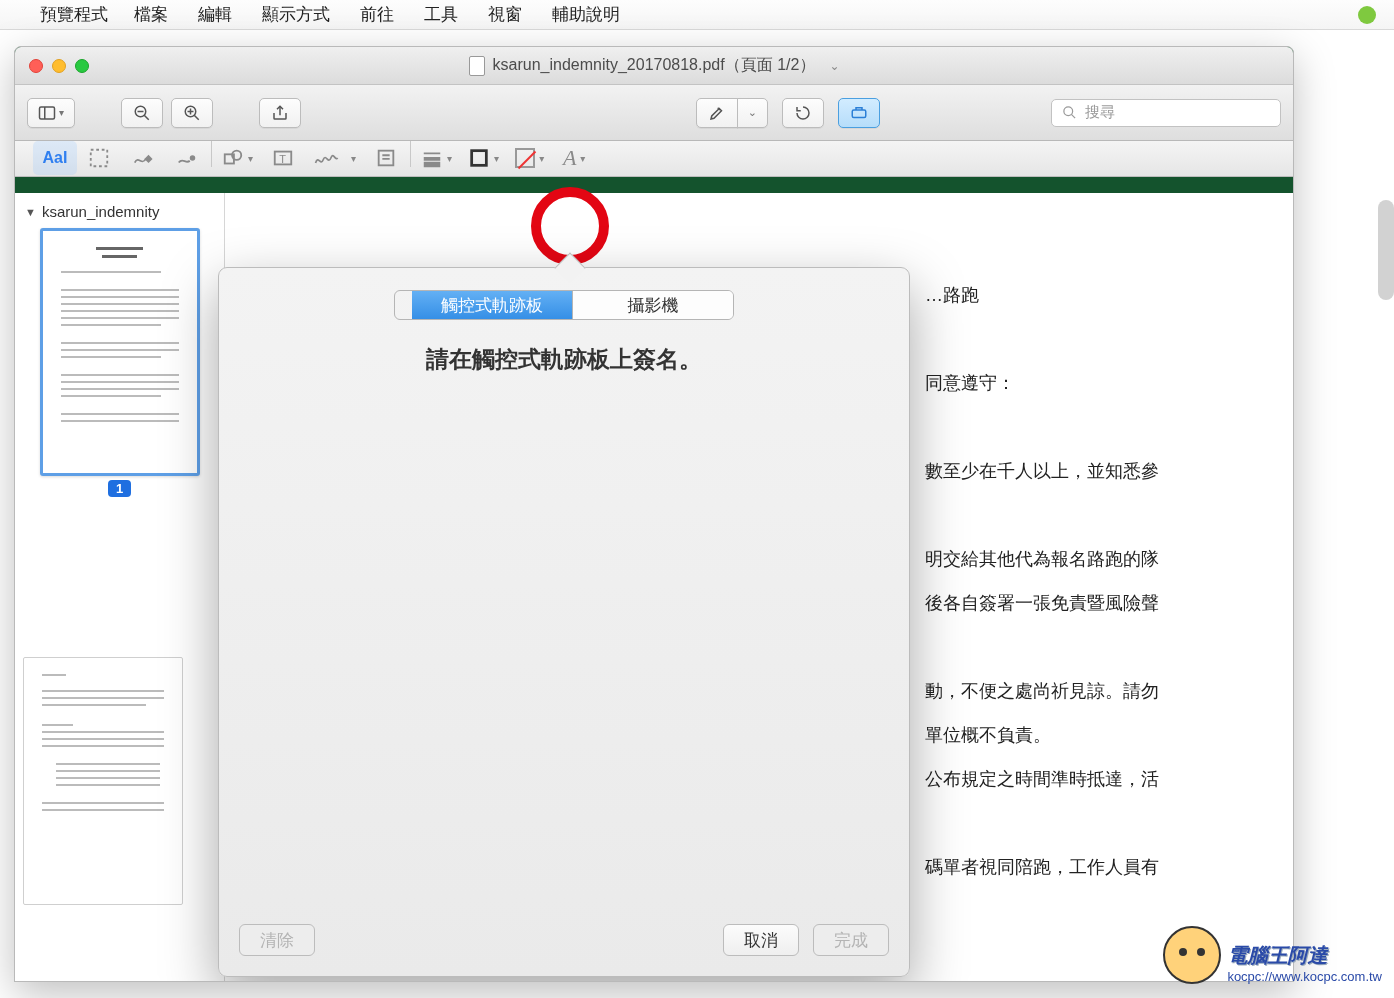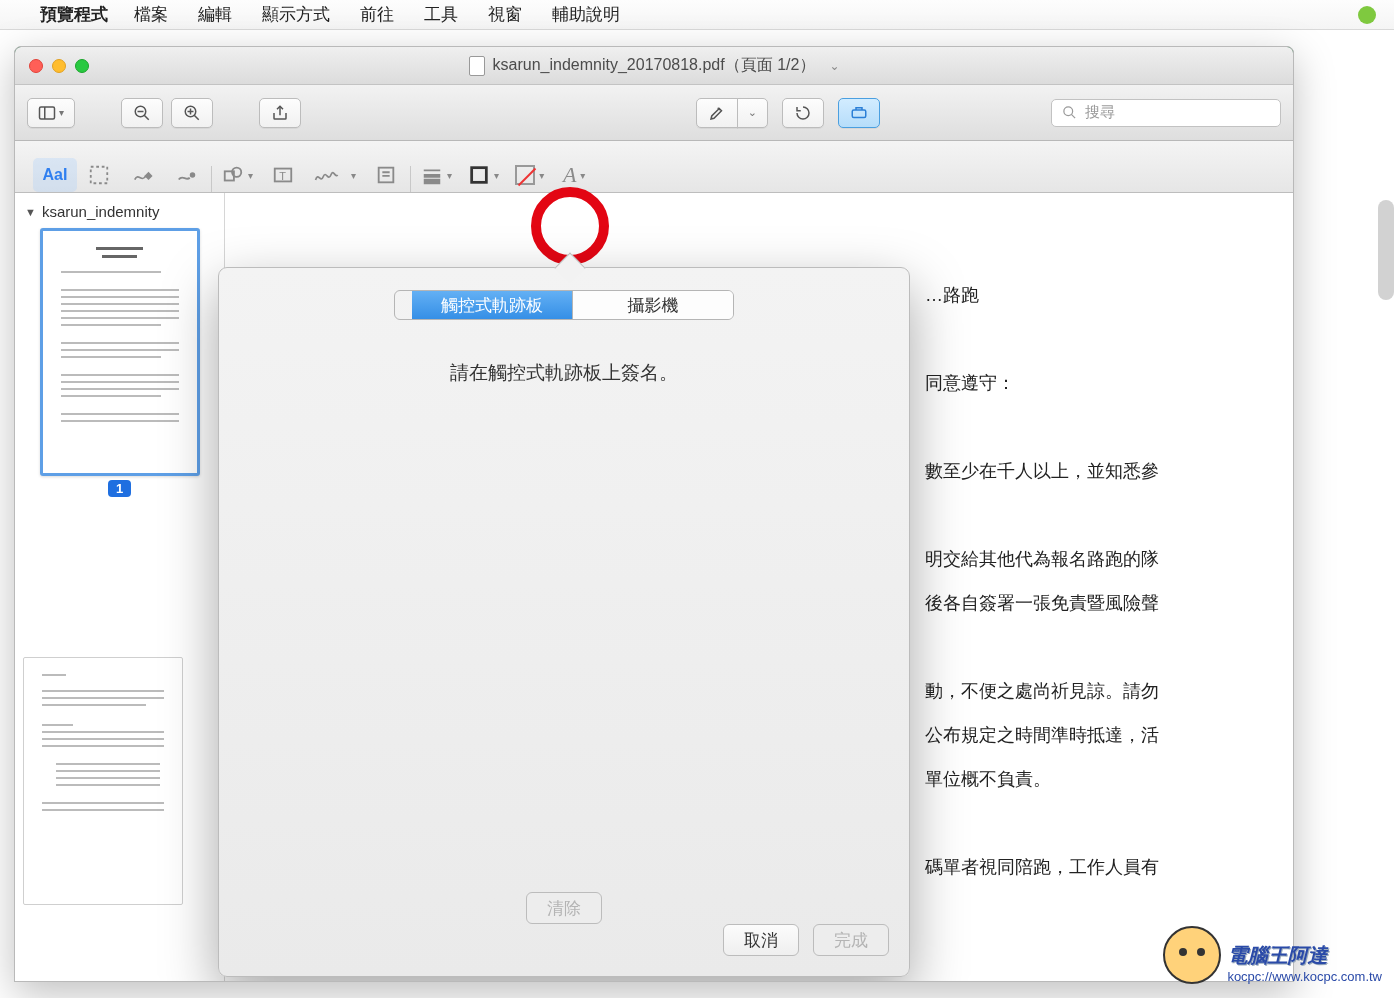--- a/index.html
+++ b/index.html
@@ -1,21 +1,21 @@
 <!DOCTYPE html>
 <html><head>
 <meta charset="utf-8">
 <style>
 * { box-sizing: border-box; margin: 0; padding: 0; font-family: -apple-system, "Helvetica Neue", Arial, sans-serif; }
 body { width: 1394px; height: 998px; background: #fff; overflow: hidden; position: relative; }
 
 
 .menubar { height: 30px; background: linear-gradient(#fdfdfd,#f5f5f5); display: flex; align-items: center; padding: 0 18px; font-size: 17px; color: #222; border-bottom: 1px solid #d9d9d9; }
 .menubar .apple { font-size: 18px; margin-right: 22px; }
-.menubar .app-name { font-weight: 700; margin-right: 26px; }
+.menubar .app-name { font-weight: 400; margin-right: 26px; }
 .menubar .m-item { margin-right: 30px; cursor: default; }
 .menubar .spacer { flex: 1; }
 .menubar .status-dot { width: 18px; height: 18px; border-radius: 50%; background: #7fc93f; }
 
 
 .window { position: absolute; left: 14px; top: 46px; width: 1280px; height: 936px; border: 1px solid #b9b9b9; border-radius: 7px 7px 0 0; background: #14532d; box-shadow: 0 12px 40px rgba(0,0,0,.25); overflow: hidden; }
 .titlebar { height: 38px; background: linear-gradient(#efefef,#dcdcdc); display: flex; align-items: center; border-bottom: 1px solid #c3c3c3; position: relative; }
 .traffic { display: flex; gap: 9px; margin-left: 14px; }
 .tl { width: 14px; height: 14px; border-radius: 50%; }
 .tl.red { background:#ff5f57;border:1px solid #e14239;} .tl.yel{background:#ffbd2e;border:1px solid #e1a123;} .tl.grn{background:#28c940;border:1px solid #1ba52b;}
@@ -26,21 +26,21 @@
 
 .toolbar { height: 56px; background: linear-gradient(#f2f2f2,#dedede); border-bottom:1px solid #b8b8b8; display:flex; align-items:center; padding:0 12px; gap:14px;}
 .tb-btn { height:30px; min-width:42px; padding:0 10px; background:linear-gradient(#fdfdfd,#f1f1f1); border:1px solid #bcbcbc; border-radius:5px; display:inline-flex; align-items:center; justify-content:center; color:#555; font-size:16px; box-shadow:0 1px 0 rgba(0,0,0,.05);}
 .tb-btn.blue-active { background:linear-gradient(#d2ecff,#b6ddfa); border-color:#4a9fe0;}
 .tb-group { display:flex; gap:8px;}
 .tb-sep { width:18px;}
 .toolsvg{width:18px;height:18px;}
 .search-wrap { margin-left:auto; width:230px; height:28px; background:#fff; border:1px solid #c2c2c2; border-radius:5px; display:flex; align-items:center; padding:0 10px; color:#9a9a9a; font-size:15px; gap:8px;}
 
 
-.markup-bar { height: 52px; background:linear-gradient(#f4f4f4,#e6e6e6); border-bottom:1px solid #bdbdbd; display:flex; align-items:flex-end; padding:0 18px;}
+.markup-bar { height: 36px; background:linear-gradient(#f4f4f4,#e6e6e6); border-bottom:1px solid #bdbdbd; display:flex; align-items:flex-start; padding:0 18px;}
 .mk-btn { height:34px; min-width:44px; padding:0 8px; display:inline-flex; align-items:center; justify-content:center; color:#7a7a7a; border-radius:5px;}
 .mk-btn.text-sel { color:#2f7ff0; font-weight:700; background:rgba(150,200,255,.25);}
 .mk-btn .chev-s{font-size:10px;color:#888;margin-left:4px;}
 .mk-btn svg{width:22px;height:22px;}
 .mk-sep { width:1px; height:26px; background:#c8c8c8; margin:0 2px;}
 .color-sw { width:20px;height:20px;border:2px solid #999;position:relative;}
 .color-sw::after{content:"";position:absolute;left:-2px;top:9px;width:24px;height:2px;background:#e33; transform:rotate(-45deg);}
 
 
 .highlight-circle { position:absolute; width:78px; height:78px; border:10px solid #e30613; border-radius:50%; left:516px; top:140px; z-index:40; pointer-events:none;}
@@ -63,22 +63,22 @@
 
 
 .popover { position:absolute; left:203px; top:220px; width:692px; height:710px; background:linear-gradient(#f3f3f3,#eaeaea); border:1px solid #bcbcbc; border-radius:9px; box-shadow:0 20px 55px rgba(0,0,0,.35); z-index:50;}
 .popover .pop-arrow { position:absolute; top:-11px; left:340px; width:22px; height:22px; background:#f2f2f2; border-left:1px solid #bcbcbc; border-top:1px solid #bcbcbc; transform:rotate(45deg);}
 .seg { display:flex; margin:22px auto 0; width:340px; height:30px; border:1px solid #b5b5b5; border-radius:6px; overflow:hidden; font-size:17px;padding-left:17px;}
 .seg .seg-item { flex:1; display:flex; align-items:center; justify-content:center; background:#fdfdfd; color:#333;}
 .seg .seg-item.active { background:linear-gradient(#63b0f4,#358fe6); color:#fff;}
 .seg .seg-item + .seg-item{border-left:1px solid #b5b5b5;}
 .sig-canvas { margin:20px 20px 0; height:460px; background:linear-gradient(#d2d2d2,#c5c5c5); border:1px solid #b6b6b6; border-radius:5px; position:relative; display:flex; align-items:center; justify-content:center;}
 .sig-canvas .start-btn { padding:6px 16px; border:1px solid #b0b0b0; border-radius:6px; background:linear-gradient(#fdfdfd,#efefef); font-size:21px; color:#444;}
-.sig-hint { text-align:center; font-size:19px; color:#333; margin-top:40px;}
-.pop-buttons { position:absolute; left:20px; right:20px; bottom:20px; display:flex; align-items:center;flex-direction:column;}
+.sig-hint { text-align:center; font-size:23px; color:#333; margin-top:24px;font-weight:bold;}
+.pop-buttons { position:absolute; left:20px; right:20px; bottom:20px; display:flex; align-items:center;}
 .pop-btn { height:32px; padding:0 20px; border:1px solid #bcbcbc; border-radius:6px; background:linear-gradient(#fcfcfc,#efefef); font-size:17px; color:#333;}
 .pop-btn.muted { color:#b4b4b4; background:#ededed;}
 .pop-buttons .right { margin-left:auto; display:flex; gap:14px;}
 
 
 .right-scroll { position:absolute; right:0; top:200px; width:16px; height:100px; background:#d2d2d2; border-radius:8px;}
 
 
 .watermark { position:absolute; right:12px; bottom:14px; display:flex; align-items:flex-end; gap:6px; z-index:60;}
 .wm-face { width:58px; height:58px; border-radius:50%; background:#ffd27a; border:2px solid #333; position:relative;}
@@ -325,22 +325,22 @@
         <div>…路跑</div>
         <div>&nbsp;</div>
         <div>同意遵守：</div>
         <div>&nbsp;</div>
         <div>數至少在千人以上，並知悉參</div>
         <div>&nbsp;</div>
         <div>明交給其他代為報名路跑的隊</div>
         <div>後各自簽署一張免責暨風險聲</div>
         <div>&nbsp;</div>
         <div>動，不便之處尚祈見諒。請勿</div>
+        <div>單位概不負責。</div>
         <div>公布規定之時間準時抵達，活</div>
-        <div>單位概不負責。</div>
         <div>&nbsp;</div>
         <div>碼單者視同陪跑，工作人員有</div>
       </div>
     </div>
   </div>
 
   <div class="popover">
     <div class="pop-arrow"></div>
     <div class="seg">
       <div class="seg-item active">觸控式軌跡板</div>

